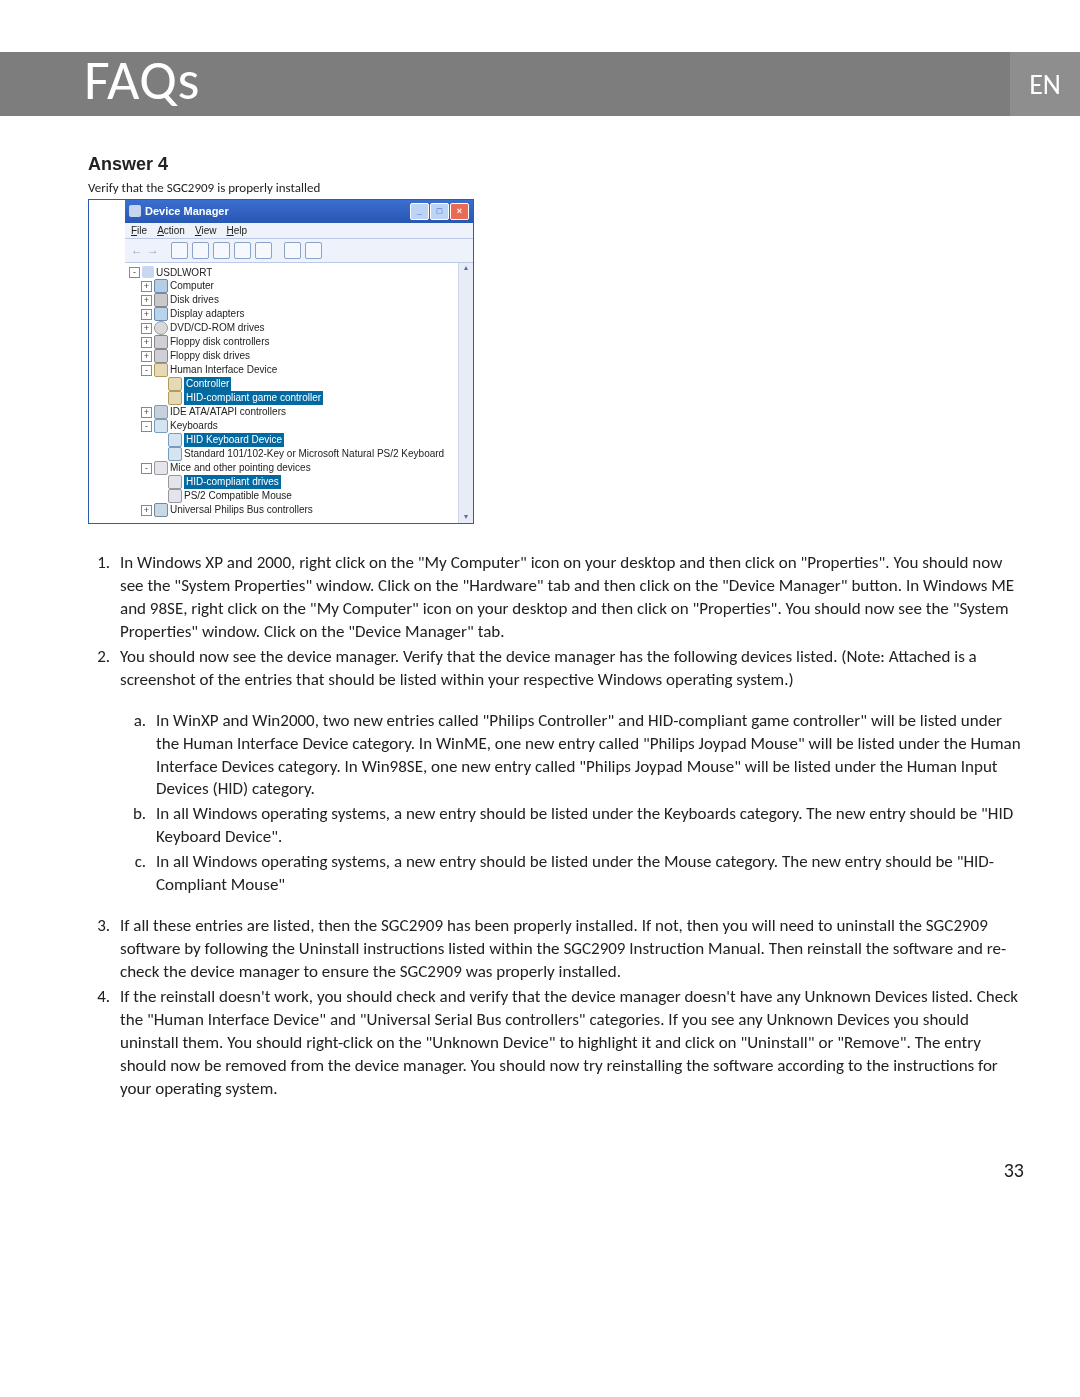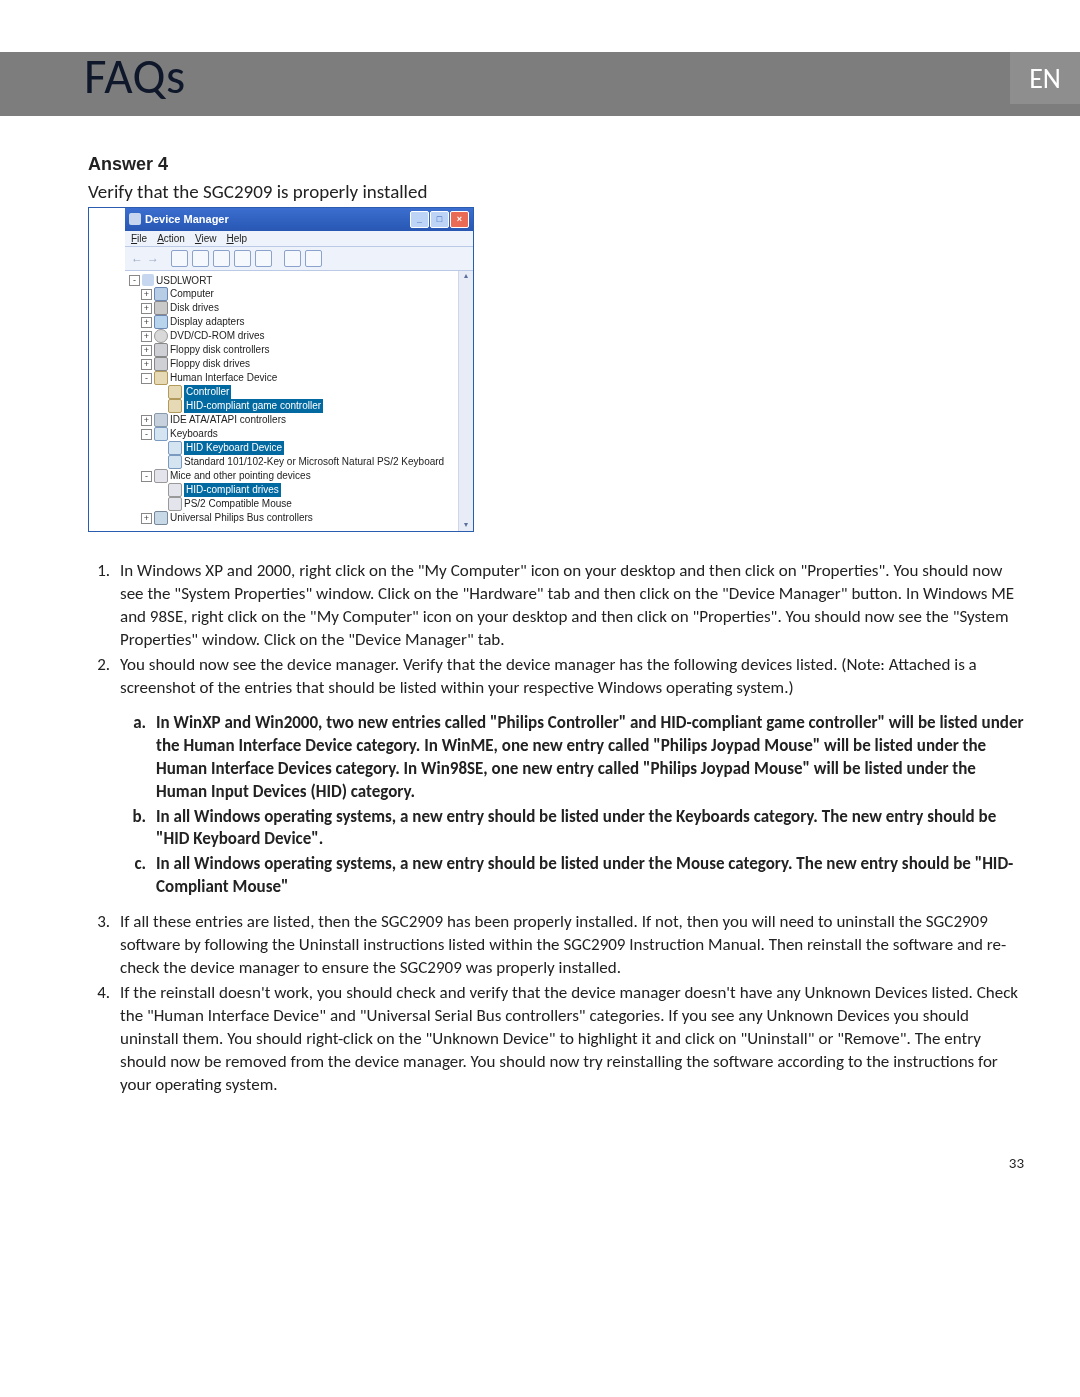--- a/index.html
+++ b/index.html
@@ -15,50 +15,50 @@
     height: 64px;
     background: #7d7d7d;
     display: flex;
     align-items: center;
     position: relative;
   }
   .header-title {
     position: absolute;
     left: 84px;
     top: -6px;
-    font-size: 49px;
+    font-size: 56px;
     font-weight: 300;
-    color: #0f172a;
+    color: #ffffff;
     letter-spacing: 0.5px;
   }
   .header-lang {
     position: absolute;
     right: 0;
     top: 0;
     width: 70px;
-    height: 52px;
+    height: 64px;
     background: #8e8e8e;
     color: #fff;
     font-size: 28px;
     display: flex;
     align-items: center;
     justify-content: center;
   }
   .content {
     padding: 38px 56px 0 88px;
   }
   .answer-heading {
     font-family: Arial, Helvetica, sans-serif;
     font-weight: bold;
     font-size: 18px;
     margin-bottom: 4px;
   }
   .intro-line {
     font-family: "Gill Sans", "Gill Sans MT", Calibri, sans-serif;
-    font-size: 19px;
+    font-size: 13px;
     line-height: 1.35;
     margin-bottom: 2px;
   }
   .intro-para {
     font-size: 17px;
     line-height: 1.35;
     margin-bottom: 16px;
   }
   .dm-screenshot {
     width: 348px;
@@ -171,30 +171,29 @@
     font-size: 17px;
     line-height: 1.35;
   }
   ol.main-list > li {
     margin-bottom: 2px;
     padding-left: 6px;
   }
   ol.sub-list {
     list-style-type: lower-alpha;
     padding-left: 30px;
-    margin: 12px 0;
-    font-weight: bold;
+    margin: 18px 0;
   }
   ol.sub-list > li {
     margin-bottom: 2px;
     padding-left: 6px;
   }
   .page-number {
     text-align: right;
-    font-size: 15px;
+    font-size: 20px;
     padding: 40px 56px 30px 17px;
   }
 </style>
 </head>
 <body>
 
 <div class="header-bar">
   <div class="header-title">FAQs</div>
   <div class="header-lang">EN</div>
 </div>

